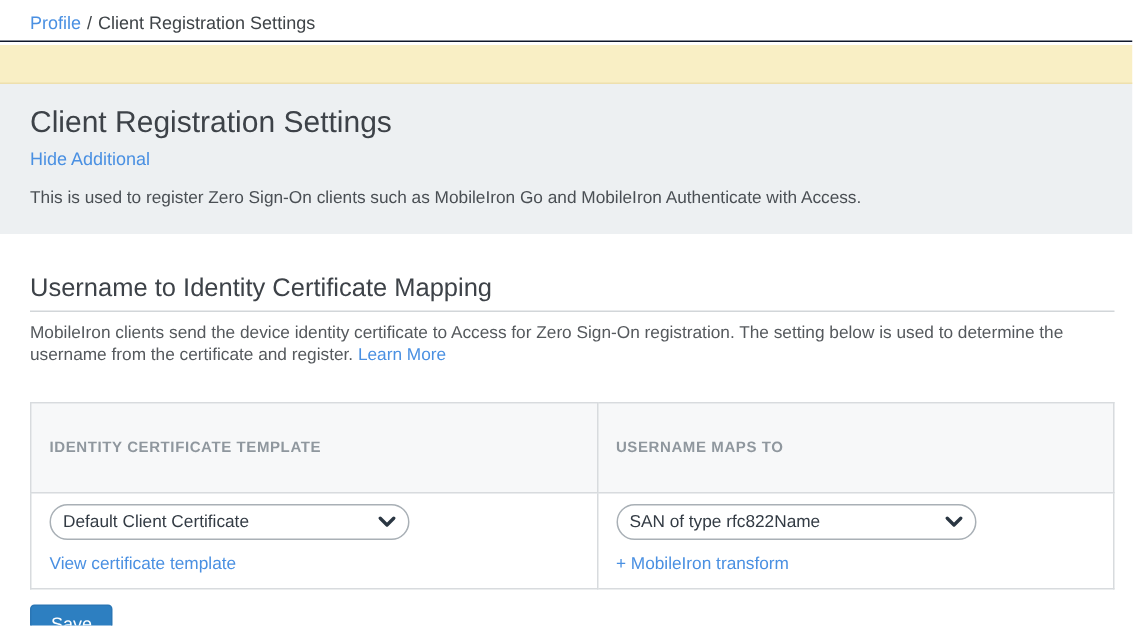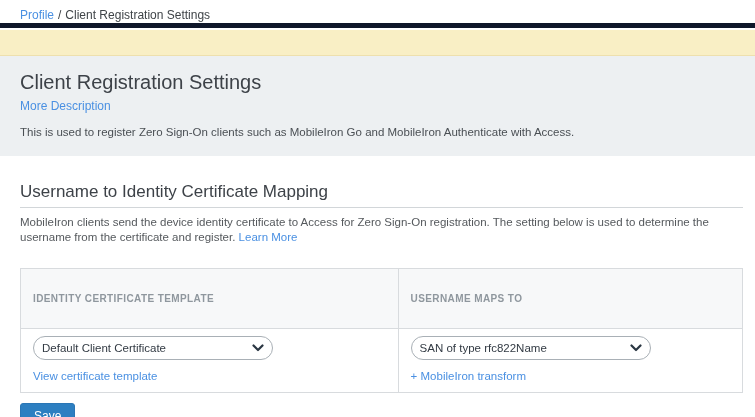--- a/index.html
+++ b/index.html
@@ -10,21 +10,21 @@
     color: #55595d;
     overflow: hidden;
     font-size: 11.5px;
   }
   a { text-decoration: none; color: #4a90e2; cursor: pointer; }
 
   
   .crumb-bar {
     height: 28px;
     background: #ffffff;
-    border-bottom: 5px solid #0f172a;
+    border-bottom: 1px solid #0f172a;
     padding: 8px 0 0 20px;
     font-size: 12px;
   }
   .crumb-bar .sep { color: #3f4448; margin: 0 4px; }
   .crumb-bar .current { color: #3f4448; }
 
   
   .banner {
     margin-top: 2px;
     height: 26px;
@@ -151,21 +151,21 @@
 <div class="crumb-bar">
   <a>Profile</a><span class="sep">/</span><span class="current">Client Registration Settings</span>
 </div>
 
 
 <div class="banner"></div>
 
 
 <div class="desc-panel">
   <h1 class="page-title">Client Registration Settings</h1>
-  <a class="toggle-link">More Description</a>
+  <a class="toggle-link">Hide Additional</a>
   <div class="page-desc">This is used to register Zero Sign-On clients such as MobileIron Go and MobileIron Authenticate with Access.</div>
 </div>
 
 
 <div class="main">
 
   <h2 class="section-heading">Username to Identity Certificate Mapping</h2>
 
   <p class="para"><span>MobileIron clients send the device identity certificate to Access for Zero Sign-On registration. The setting below is used to determine the username from the certificate and register.</span> <a>Learn More</a></p>
 

